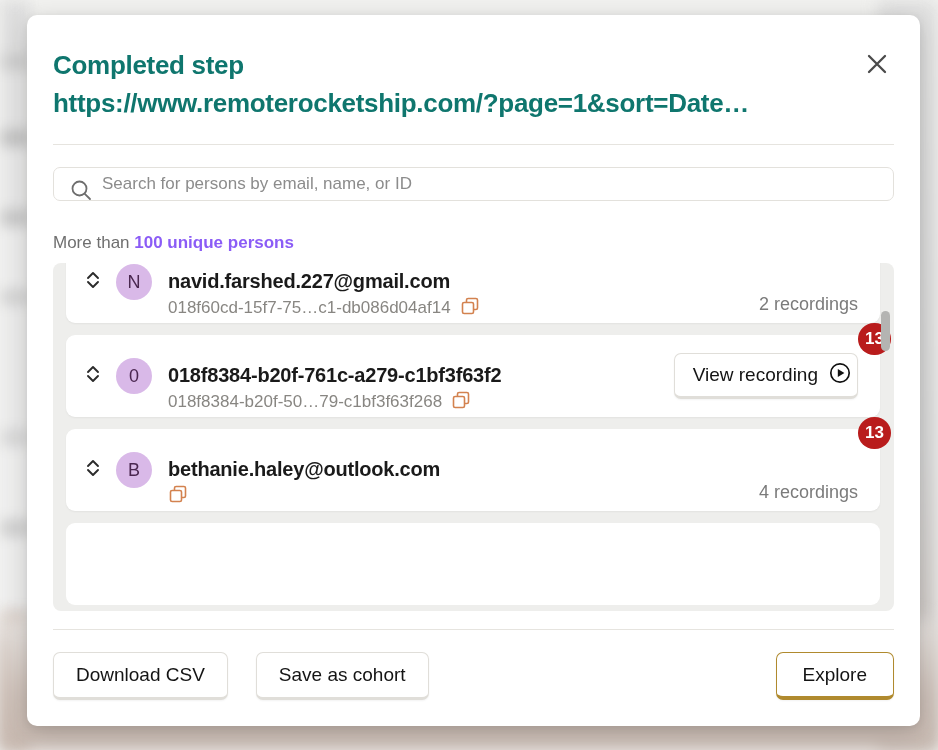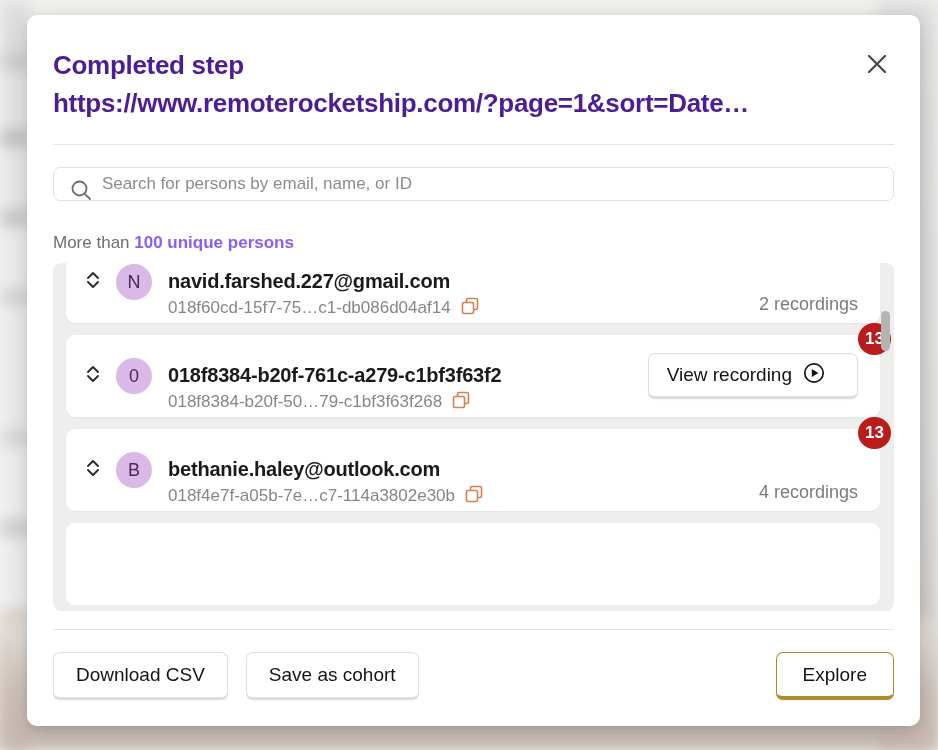--- a/index.html
+++ b/index.html
@@ -77,21 +77,21 @@
   
   .modal-header {
     padding: 32px 36px 0 26px;
     position: relative;
     flex: 0 0 auto;
   }
   .title {
     font-size: 26px;
     font-weight: 700;
     letter-spacing: -.3px;
-    color: #4c1d95;
+    color: #0f766e;
     line-height: 1.45;
     max-width: 810px;
     word-break: break-word;
   }
   .title-line2 { display: block; }
 
   .close-btn {
     position: absolute;
     top: 32px;
     right: 26px;
@@ -249,21 +249,21 @@
     margin-left: 16px;
     margin-top: 44px;
   }
 
   .view-recording-btn {
     flex: 0 0 auto;
     display: flex;
     align-items: center;
     gap: 11px;
     height: 46px;
-    padding: 0 32px 0 18px;
+    padding: 0 6px 0 18px;
     background: #fff;
     border: 1px solid #e0ded9;
     border-bottom-width: 3px;
     border-radius: 7px;
     font-size: 19px;
     font-family: "Liberation Sans", sans-serif;
     color: #141414;
     cursor: pointer;
     margin-left: 10px;
     box-shadow: 0 1px 2px rgba(0,0,0,.05);
@@ -320,21 +320,21 @@
     margin: 18px 26px 0 26px;
     height: 1px;
     background: #e6e4df;
     flex: 0 0 auto;
   }
   .modal-footer {
     flex: 0 0 auto;
     padding: 22px 26px 26px 26px;
     display: flex;
     align-items: center;
-    gap: 18px;
+    gap: 28px;
   }
   .btn {
     height: 48px;
     padding: 0 22px;
     background: #fff;
     border: 1px solid #e0ded9;
     border-bottom-width: 3px;
     border-radius: 7px;
     font-size: 19px;
     font-family: "Liberation Sans", sans-serif;
@@ -462,21 +462,20 @@
                 <svg width="16" height="22" viewBox="0 0 16 22">
                   <path d="M3 9 L8 4 L13 9" stroke="#2b2b2b" stroke-width="1.9" fill="none" stroke-linecap="round" stroke-linejoin="round"></path>
                   <path d="M3 13 L8 18 L13 13" stroke="#2b2b2b" stroke-width="1.9" fill="none" stroke-linecap="round" stroke-linejoin="round"></path>
                 </svg>
               </span>
             </div>
             <div class="avatar">B</div>
             <div class="person-info">
               <div class="person-name">bethanie.haley@outlook.com</div>
               <div class="person-id-row">
-                <span class="person-id">018f4e7f-a05b-7e…c7-114a3802e30b</span>
                 <span class="copy-icon">
                   <svg width="20" height="20" viewBox="0 0 20 20">
                     <rect x="6.5" y="2.5" width="11" height="11" rx="1.6" stroke="#d3824f" stroke-width="1.6" fill="#fff"></rect>
                     <rect x="2.5" y="6.5" width="11" height="11" rx="1.6" stroke="#d3824f" stroke-width="1.6" fill="#fff"></rect>
                   </svg>
                 </span>
               </div>
             </div>
             <div class="recordings-label">4 recordings</div>
           </div>

